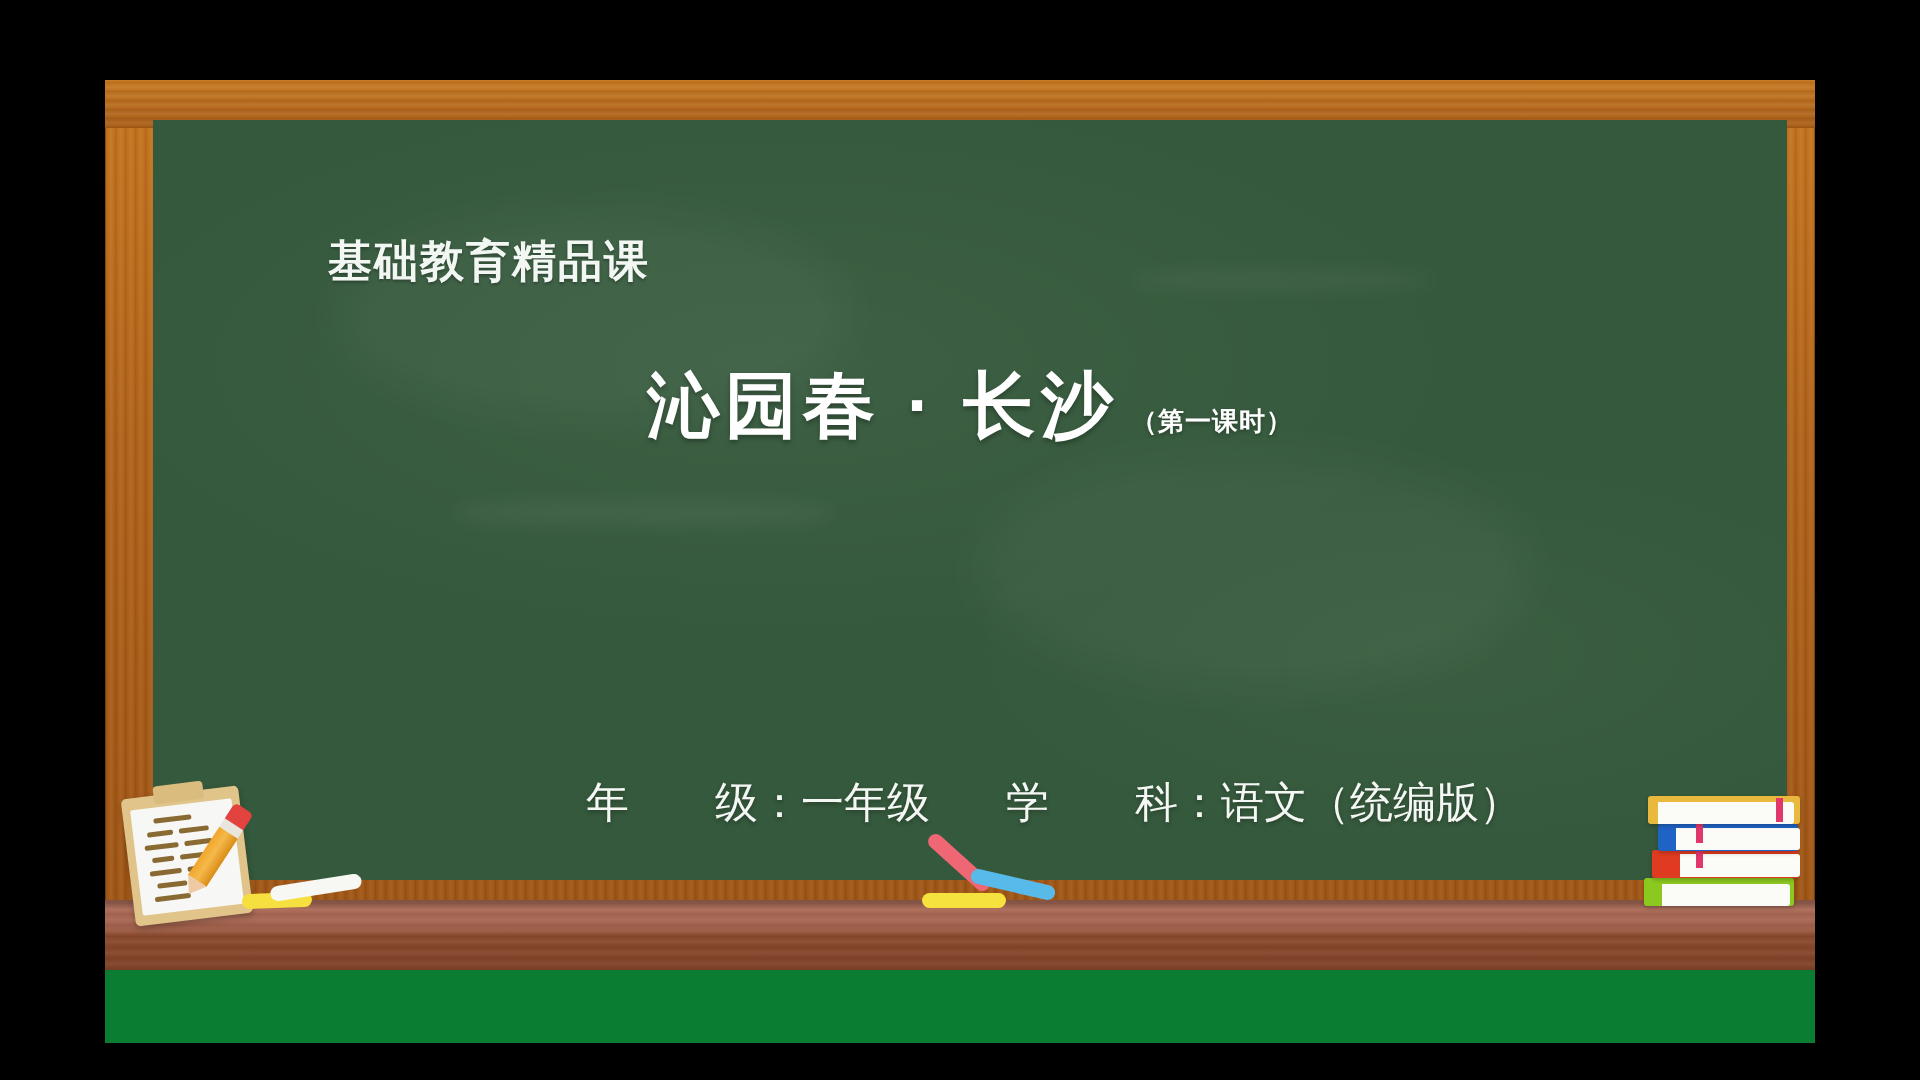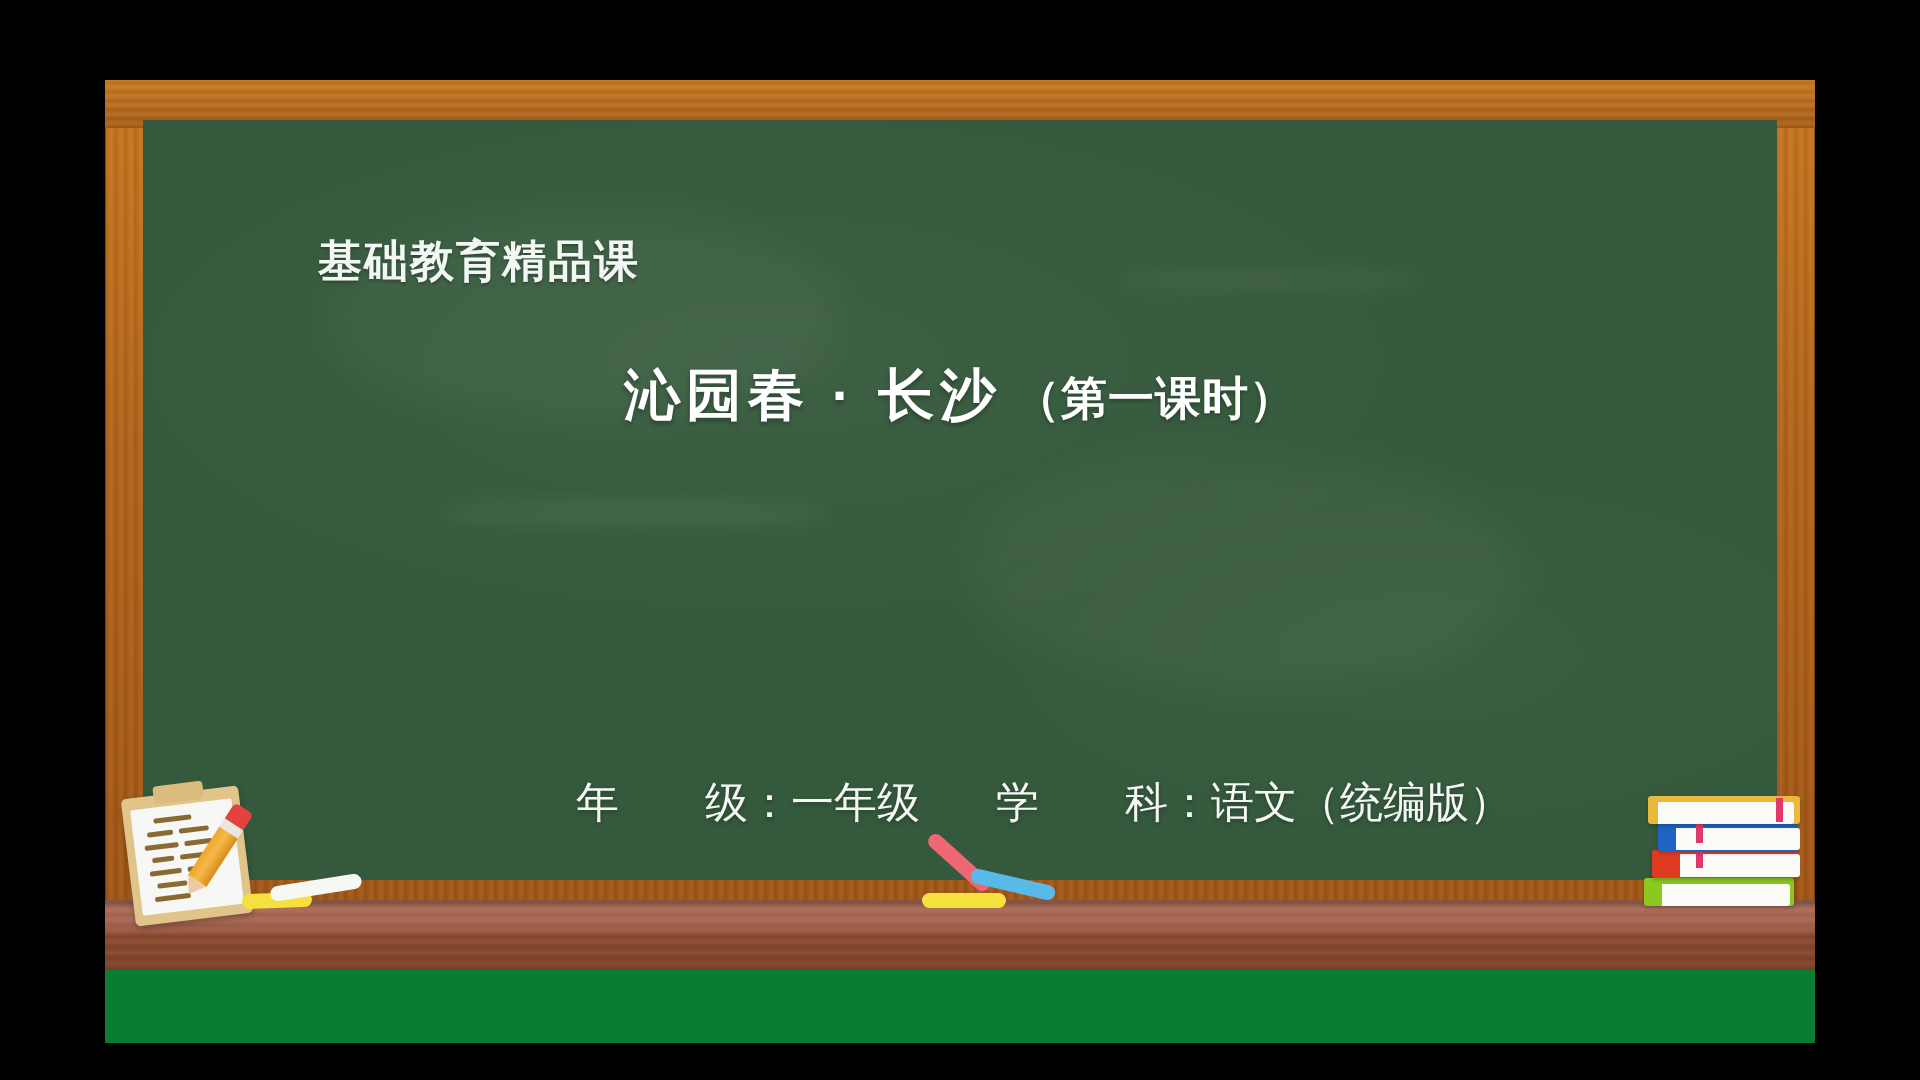--- a/index.html
+++ b/index.html
@@ -38,21 +38,21 @@
     background:
       repeating-linear-gradient(0deg,
         rgba(0,0,0,.12) 0px, rgba(0,0,0,.00) 2px,
         rgba(255,255,255,.06) 5px, rgba(0,0,0,.05) 9px),
       linear-gradient(180deg,#a85d18 0%, #8c4a12 100%);
   }
 
   
   .chalkboard{
     position:absolute;
-    left:38px; top:40px;
+    left:48px; top:40px;
     width:1634px; height:760px;
     background:
       radial-gradient(ellipse 70% 60% at 38% 32%, rgba(255,255,255,.045), rgba(255,255,255,0) 62%),
       radial-gradient(ellipse 50% 45% at 78% 70%, rgba(255,255,255,.030), rgba(255,255,255,0) 60%),
       #35593c;
     overflow:hidden;
     padding-left:7px;
   }
   .chalk-smudge{
     position:absolute; border-radius:50%;
@@ -76,29 +76,29 @@
 
   .title-row{
     position:absolute;
     left:0; right:0; top:238px;
     display:flex; align-items:baseline; justify-content:center;
     white-space:nowrap;
   }
   .title-main{
     font-family:"Liberation Sans","DejaVu Sans",sans-serif;
     font-weight:bold;
-    font-size:56px;
+    font-size:72px;
     letter-spacing:6px;
     color:#ffffff;
     text-shadow:0 3px 5px rgba(0,0,0,.30);
   }
   .title-sub{
     font-family:"Liberation Sans","DejaVu Sans",sans-serif;
     font-weight:bold;
-    font-size:46px;
+    font-size:26px;
     letter-spacing:1px;
     color:#ffffff;
     margin-left:12px;
     text-shadow:0 2px 4px rgba(0,0,0,.30);
   }
 
   .meta{
     position:absolute;
     left:175px; top:455px;
     color:#f4f7f4;

